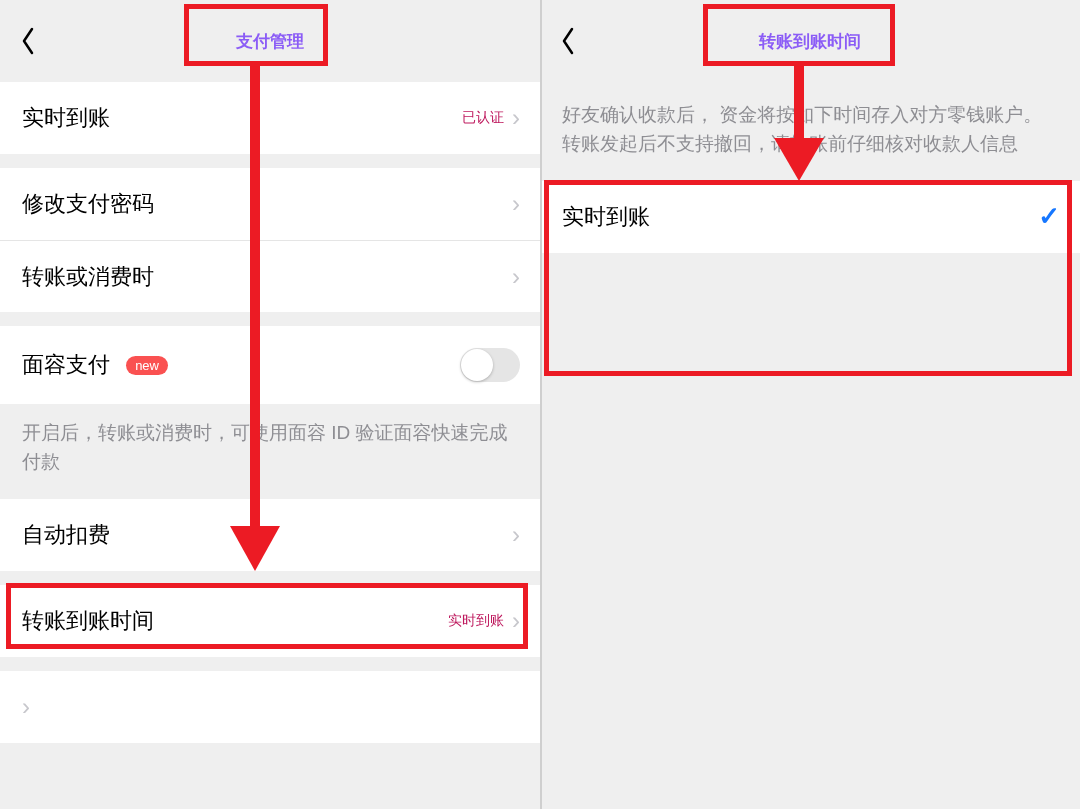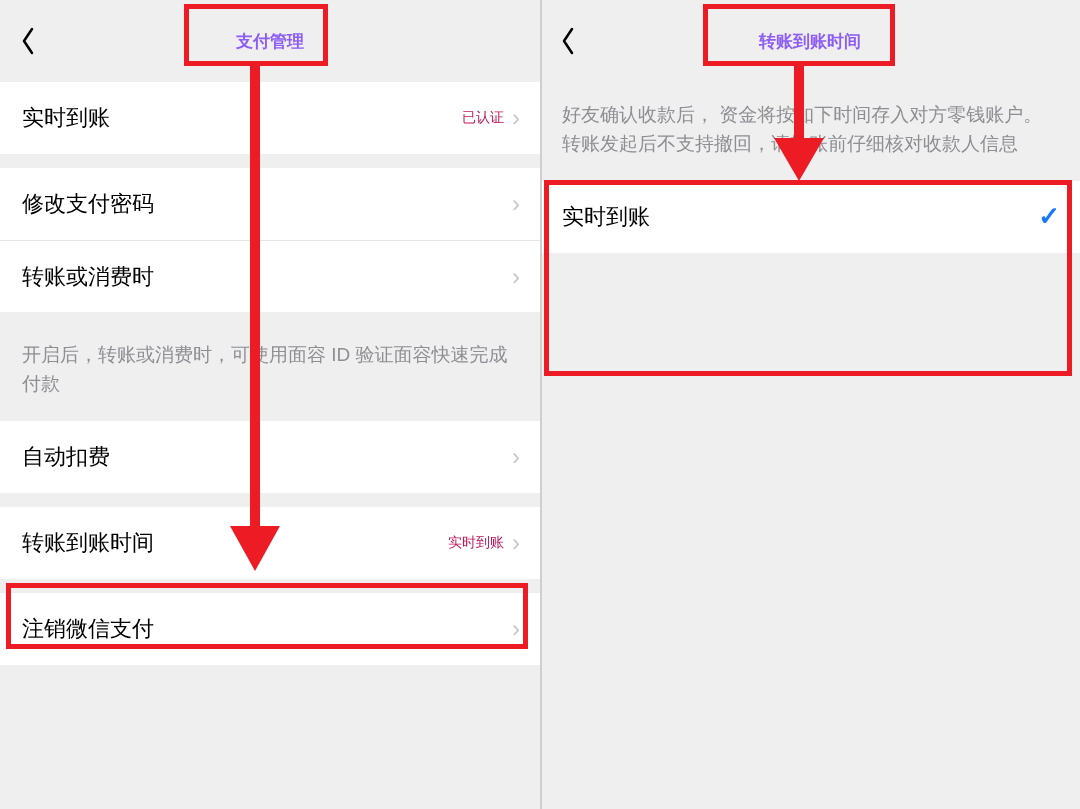--- a/index.html
+++ b/index.html
@@ -57,20 +57,31 @@
         <span class="label">修改支付密码</span>
         <span class="chev">›</span>
       </div>
       <div class="row">
         <span class="label">转账或消费时</span>
         <span class="chev">›</span>
       </div>
     </div>
     <div class="gap-lg"></div>
 
+    <div class="section">
+      <div class="row" style="min-height:78px;">
+        <span class="label">
+          <span>面容支付</span>
+          <span class="badge-new">new</span>
+        </span>
+        <span class="toggle">
+            <span class="knob"></span>
+          </span>
+      </div>
+    </div>
     <div class="hint">开启后，转账或消费时，可使用面容 ID 验证面容快速完成付款</div>
 
     <div class="section">
       <div class="row">
         <span class="label">自动扣费</span>
         <span class="chev">›</span>
       </div>
     </div>
     <div class="gap-lg"></div>
 
@@ -78,21 +89,20 @@
       <div class="row">
         <span class="label">转账到账时间</span>
         <span class="value">实时到账</span>
         <span class="chev">›</span>
       </div>
     </div>
     <div class="gap-lg"></div>
 
     <div class="section">
       <div class="row">
-        <span class="label">注销微信支付</span>
         <span class="chev">›</span>
       </div>
     </div>
   </div>
 
   <div class="phone">
     <div class="header">
       <div class="back-btn">
         <svg width="20" height="32" viewBox="0 0 20 32">
             <path d="M14 4 L6 16 L14 28" stroke="#000" stroke-width="2.5" fill="none" stroke-linecap="round" stroke-linejoin="round"></path>

